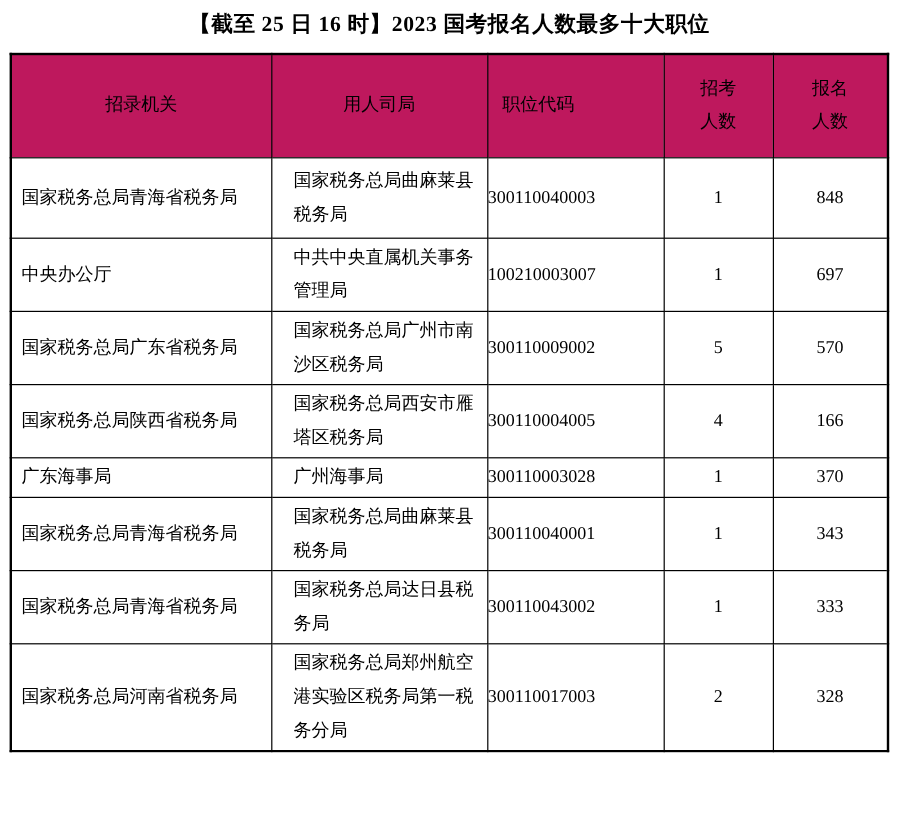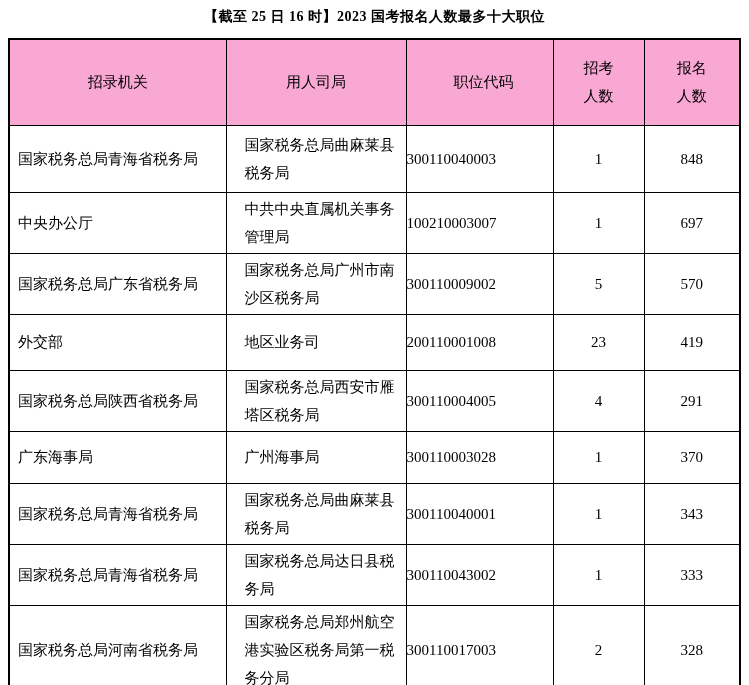--- a/index.html
+++ b/index.html
@@ -5,21 +5,21 @@
   * { margin: 0; padding: 0; box-sizing: border-box; }
   html, body {
     width: 749px;
     background: #ffffff;
     font-family: "Liberation Serif", "DejaVu Serif", serif;
     color: #000000;
   }
   body { padding-top: 8px; }
   .page-title {
     text-align: center;
-    font-size: 14px;
+    font-size: 18px;
     font-weight: bold;
     letter-spacing: 0.5px;
     margin-bottom: 12px;
     white-space: nowrap;
   }
   table.positions {
     border-collapse: collapse;
     table-layout: fixed;
     margin: 0 auto;
     width: 731px;
@@ -28,26 +28,26 @@
   th, td {
     border: 1px solid #000000;
     font-size: 15px;
     line-height: 28px;
     vertical-align: middle;
     word-break: break-all;
     padding: 2px 4px;
   }
   thead tr { height: 86px; }
   th {
-    background: #f9a8d4;
+    background: #be185d;
     font-weight: normal;
     text-align: center;
     white-space: pre-line;
   }
-  th.col-code { text-align: center; padding-left: 12px; }
+  th.col-code { text-align: left; padding-left: 12px; }
   td.col-agency { text-align: left; padding-left: 8px; }
   td.col-bureau { text-align: left; padding-left: 18px; padding-right: 4px; }
   td.col-code   { text-align: left; padding-left: 0; }
   td.col-recruit, td.col-apply { text-align: center; }
   tbody tr:nth-child(1)  { height: 67px; }
   tbody tr:nth-child(2)  { height: 55px; }
   tbody tr:nth-child(3)  { height: 44px; }
   tbody tr:nth-child(4)  { height: 56px; }
   tbody tr:nth-child(5)  { height: 33px; }
   tbody tr:nth-child(6)  { height: 52px; }
@@ -96,32 +96,25 @@
       <td class="col-apply">697</td>
     </tr>
     <tr>
       <td class="col-agency">国家税务总局广东省税务局</td>
       <td class="col-bureau">国家税务总局广州市南沙区税务局</td>
       <td class="col-code">300110009002</td>
       <td class="col-recruit">5</td>
       <td class="col-apply">570</td>
     </tr>
     <tr>
-      <td class="col-agency">外交部</td>
-      <td class="col-bureau">地区业务司</td>
-      <td class="col-code">200110001008</td>
-      <td class="col-recruit">23</td>
-      <td class="col-apply">419</td>
-    </tr>
-    <tr>
       <td class="col-agency">国家税务总局陕西省税务局</td>
       <td class="col-bureau">国家税务总局西安市雁塔区税务局</td>
       <td class="col-code">300110004005</td>
       <td class="col-recruit">4</td>
-      <td class="col-apply">291</td>
+      <td class="col-apply">166</td>
     </tr>
     <tr>
       <td class="col-agency">广东海事局</td>
       <td class="col-bureau">广州海事局</td>
       <td class="col-code">300110003028</td>
       <td class="col-recruit">1</td>
       <td class="col-apply">370</td>
     </tr>
     <tr>
       <td class="col-agency">国家税务总局青海省税务局</td>

